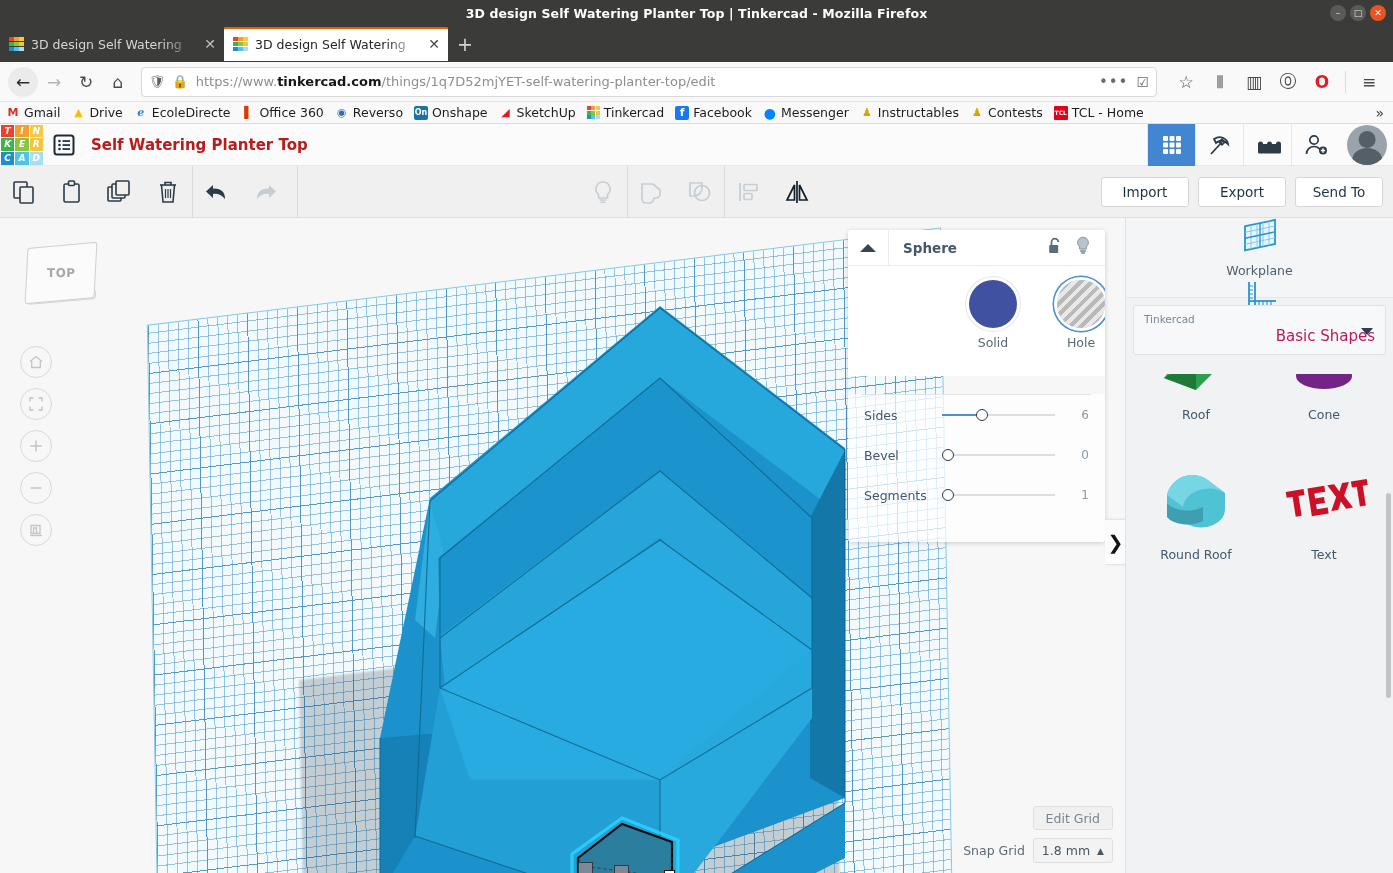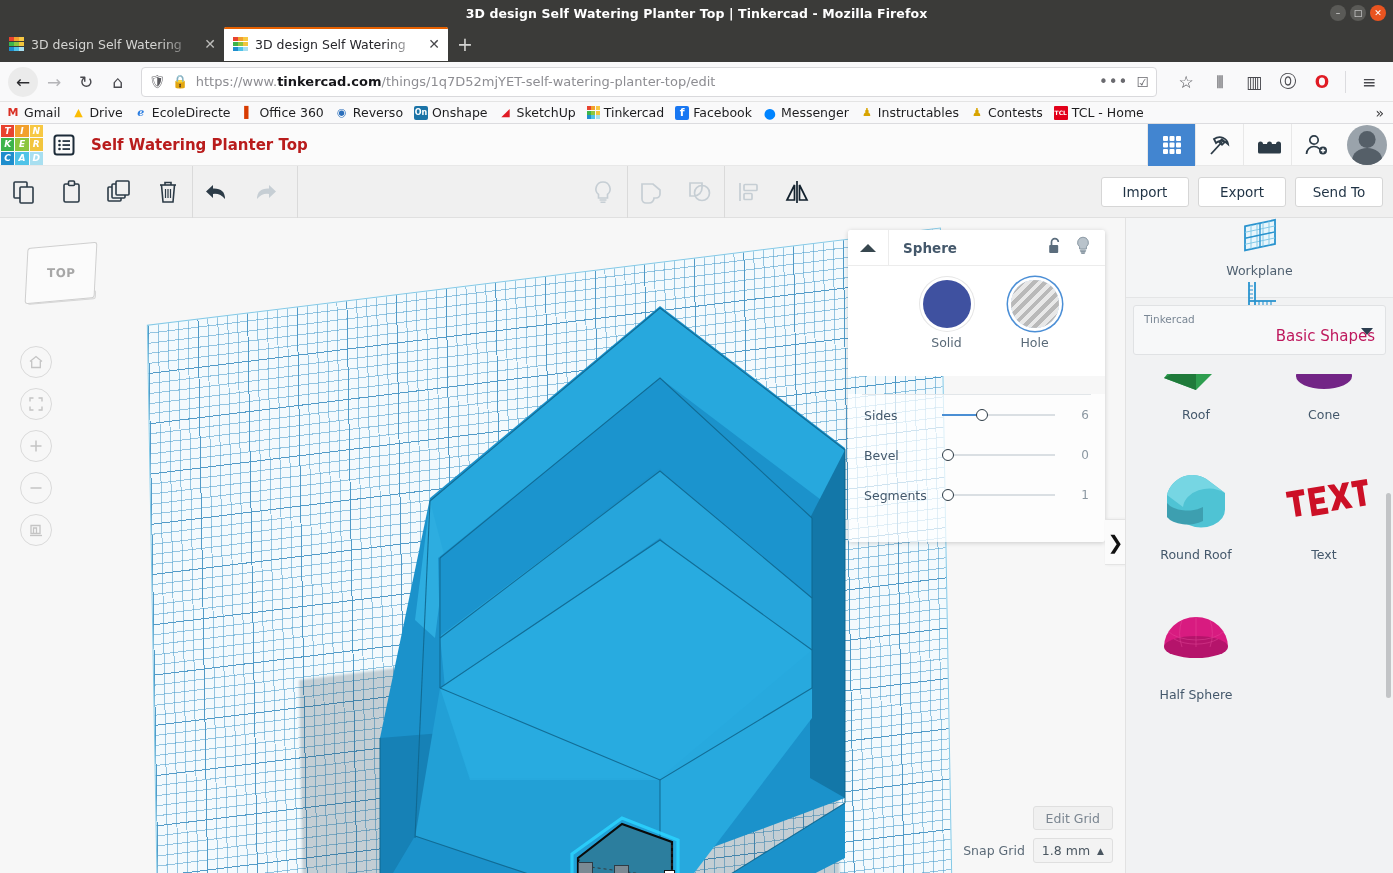--- a/index.html
+++ b/index.html
@@ -203,21 +203,21 @@
   .sp-head {
     height: 36px; background: #fff; display: flex; align-items: center;
     border-bottom: 1px solid #ececec;
   }
   .sp-collapse { width: 41px; height: 36px; display: flex; align-items: center;
                  justify-content: center; border-right: 1px solid #ececec; color: #37474f; }
   .sp-title { font-size: 13.5px; font-weight: bold; color: #44586b; margin-left: 14px; }
   .sp-head-icons { margin-left: auto; display: flex; align-items: center; gap: 12px; padding-right: 14px; color: #5b6d7d; }
   .sp-body-top { background: #fff; height: 110px; padding-top: 14px; }
   .sp-body-bot { background: rgba(255,255,255,.72); height: 166px; position: relative; }
-  .sp-swatches { display: flex; justify-content: center; gap: 40px; padding-left: 28px; }
+  .sp-swatches { display: flex; justify-content: flex-end; gap: 40px; padding-left: 28px; }
   .sw-item { text-align: center; }
   .sw-circle { width: 48px; height: 48px; border-radius: 50%; margin: 0 auto 7px; }
   .sw-solid { background: #3f51a0; box-shadow: 0 0 0 3px #fff, 0 0 0 4px #e6e6e6; }
   .sw-hole {
     background: repeating-linear-gradient(-45deg, #b9b9b9 0 4px, #e8e8e8 4px 8px);
     box-shadow: 0 0 0 3px #fff, 0 0 0 4.5px #4c8fd6;
   }
   .sw-label { font-size: 12.5px; color: #5a6a78; }
   .sp-divider { height: 1px; background: #e2e6e9; margin: 0 14px; }
   .sp-row { display: flex; align-items: center; height: 40px; padding: 0 16px 0 16px; }
@@ -823,31 +823,17 @@
               <path d="M74 24 h16 v6 h-5 v20 h-6 V30 h-5 Z"></path>
             </g>
           </svg>
         </div>
         <div class="sb-cell-label">Text</div>
       </div>
     </div>
 
 
     <div class="sb-row">
-      <div class="sb-cell">
-        <div class="sb-thumb">
-          <svg width="84" height="68" viewBox="0 0 84 68">
-            <path d="M10 44 A32 30 0 0 1 74 44 Z" fill="#d81b80"></path>
-            <ellipse cx="42" cy="44" rx="32" ry="11" fill="#b5146b"></ellipse>
-            <g stroke="#e8509f" stroke-width=".7" fill="none" opacity=".6">
-              <path d="M20 36 A30 16 0 0 0 64 36"></path>
-                <path d="M14 28 A30 14 0 0 0 70 28"></path>
-              <path d="M42 14 V44 M28 17 A40 40 0 0 0 28 44 M56 17 A40 40 0 0 1 56 44"></path>
-            </g>
-          </svg>
-        </div>
-        <div class="sb-cell-label">Half Sphere</div>
-      </div>
     </div>
   </div>
 
   <div class="sb-scroll"></div>
 </div>
 
 </body></html>

